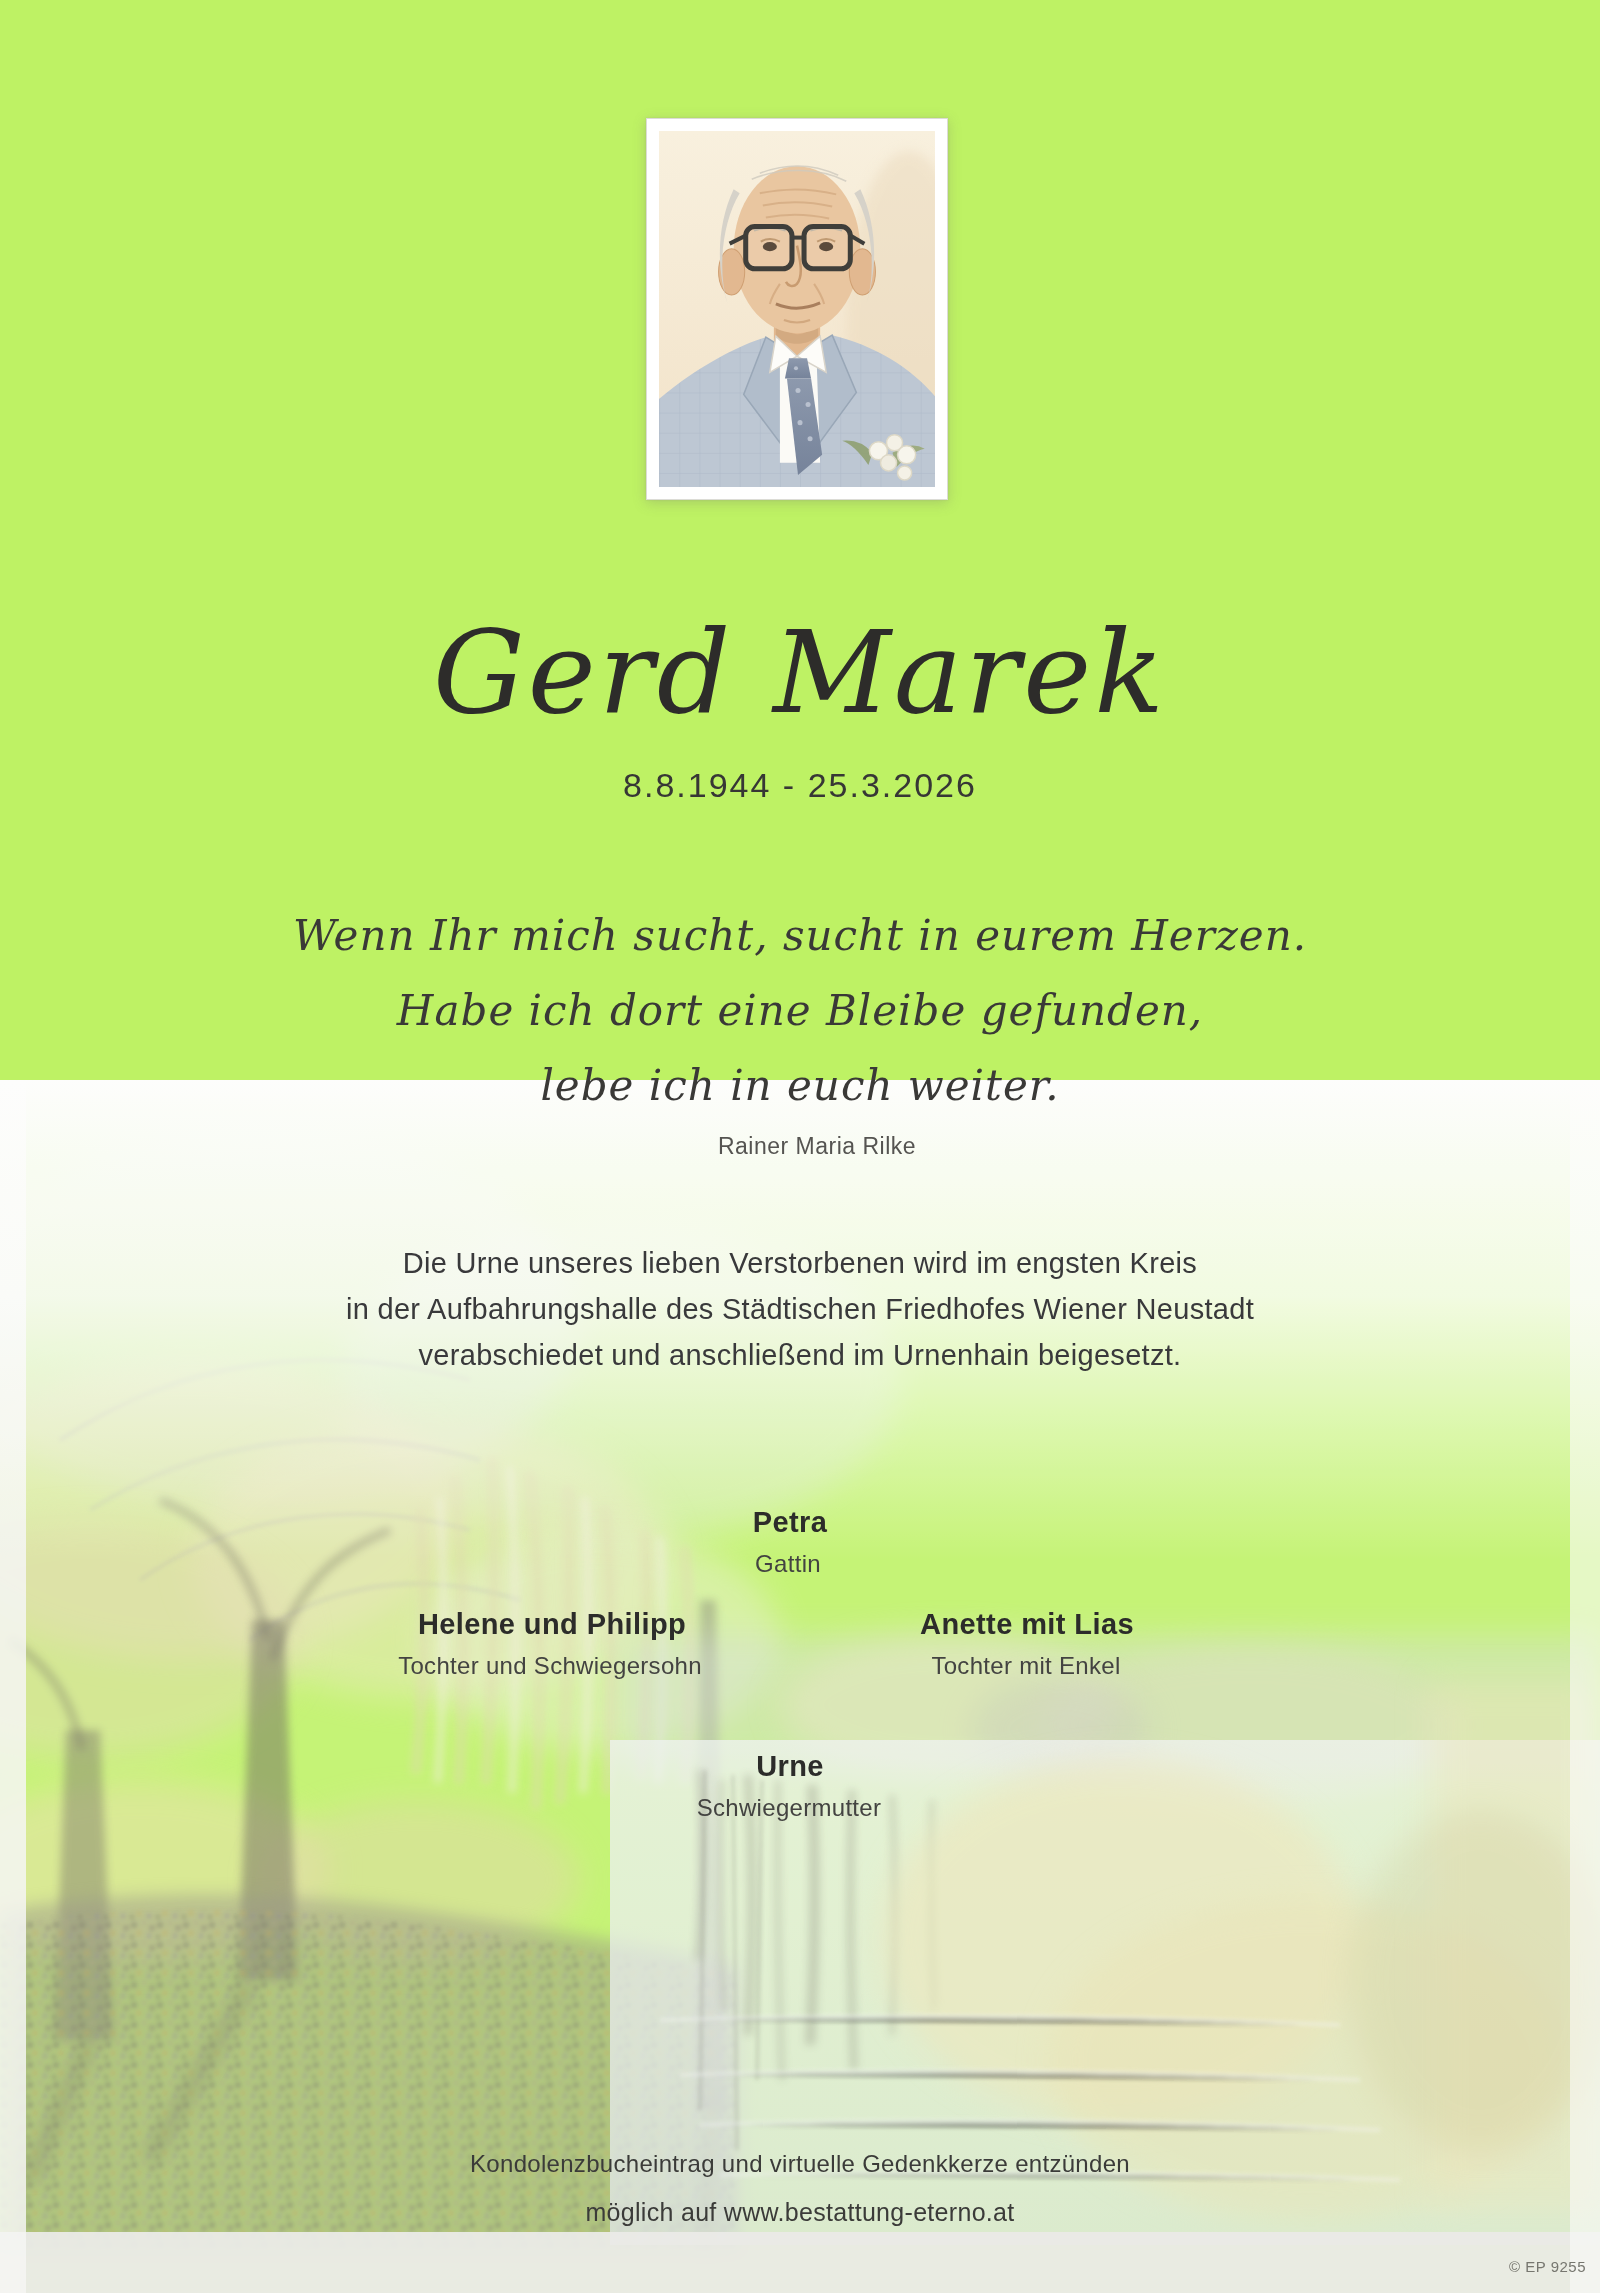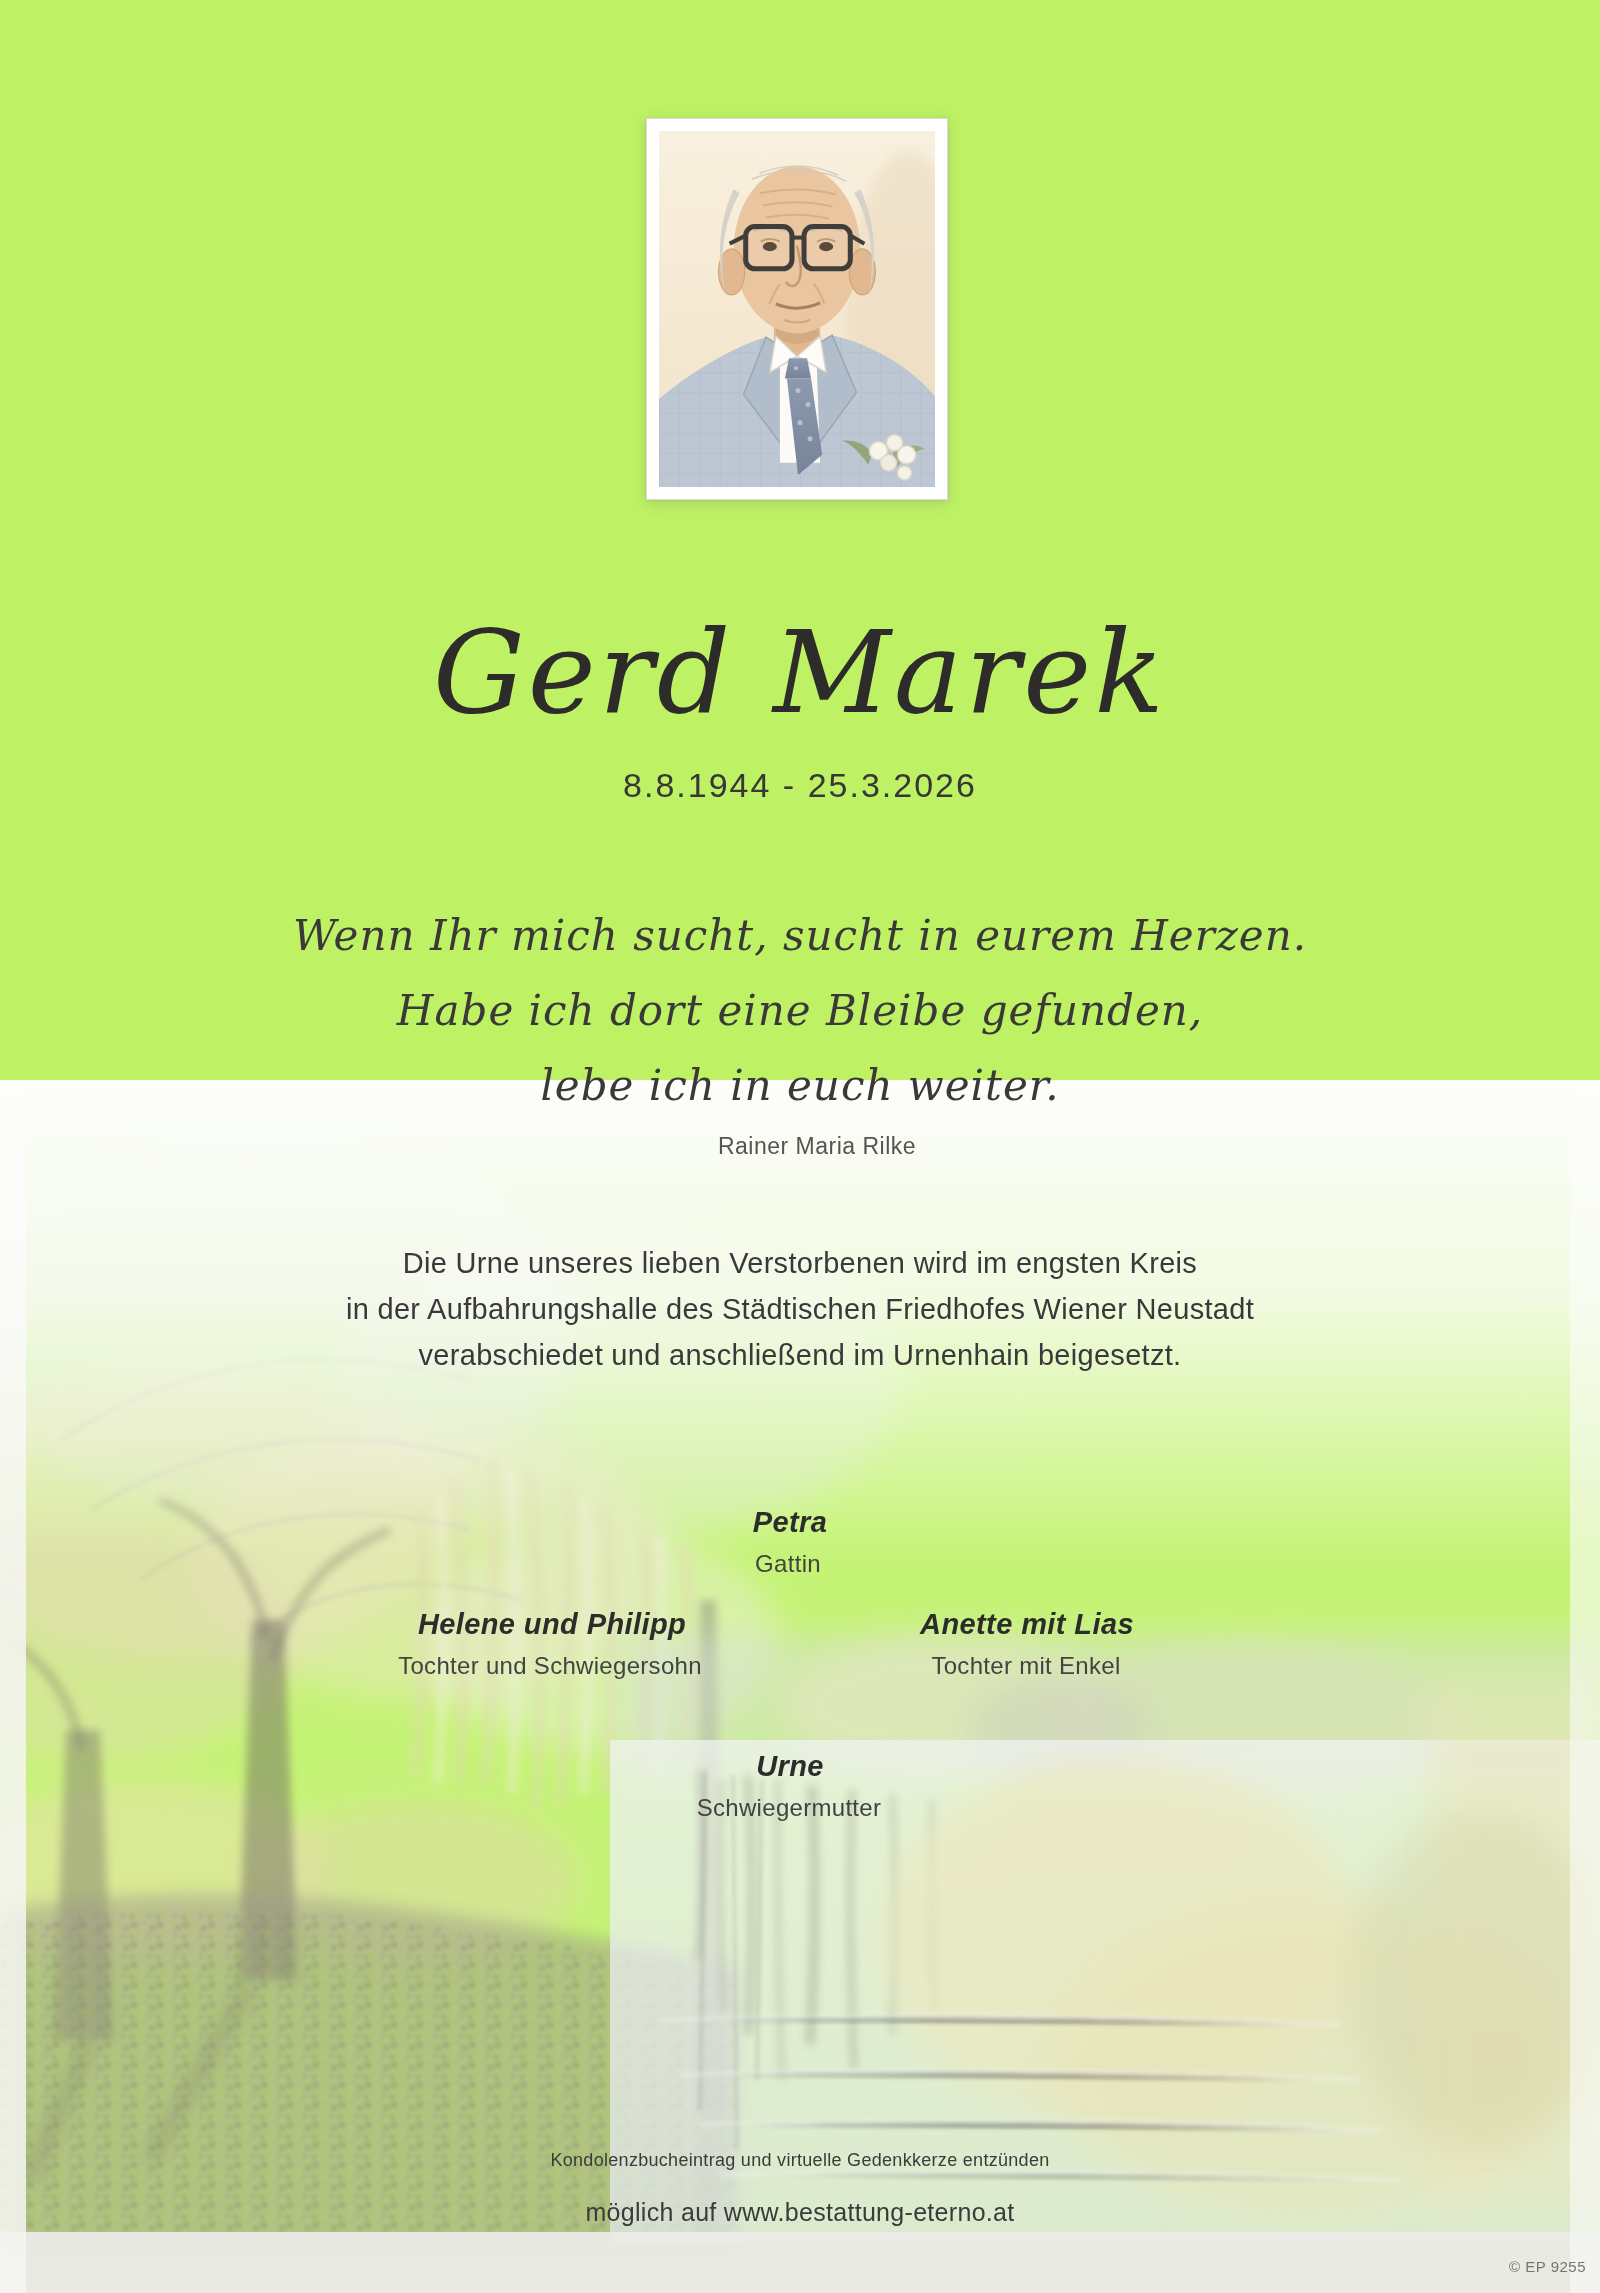--- a/index.html
+++ b/index.html
@@ -25,28 +25,28 @@
   .dates{top:766px; font-size:34px; letter-spacing:2px; color:#373735;}
   .poem{top:898px;}
   .poem-line{
     font-family:"DejaVu Serif", serif; font-style:italic; font-size:42px;
     line-height:75px; color:#3a3937; letter-spacing:1px;
   }
   .poem-author{margin-top:10px; font-family:"Liberation Sans", sans-serif; font-size:23px; color:#555451; letter-spacing:.5px;margin-left:34px;}
   .announce{top:1240px;}
   .announce-line{font-size:29px; line-height:46px; color:#39393b; letter-spacing:.3px;}
   .mourner{position:absolute; z-index:3; transform:translateX(-50%); text-align:center; white-space:nowrap;}
-  .m-name{font-size:29px; font-style:italic; font-weight:bold; color:#2c2c2a; letter-spacing:.4px;}
+  .m-name{font-size:29px; font-weight:bold; color:#2c2c2a; letter-spacing:.4px;}
   .m-rel{position:absolute; z-index:3; transform:translateX(-50%); text-align:center; white-space:nowrap;
          font-size:24px; color:#434341; letter-spacing:.3px;}
   .mourner-petra{left:790px; top:1506px;}   .rel-petra{left:788px; top:1550px;}
   .mourner-helene{left:552px; top:1608px;}  .rel-helene{left:550px; top:1652px;}
   .mourner-anette{left:1027px; top:1608px;} .rel-anette{left:1026px; top:1652px;}
   .mourner-jutta{left:790px; top:1750px;}   .rel-jutta{left:789px; top:1794px;}
-  .footer-line1{top:2150px; font-size:18px; color:#3b3b39; letter-spacing:.3px;}
+  .footer-line1{top:2150px; font-size:24px; color:#3b3b39; letter-spacing:.3px;}
   .footer-line2{top:2198px; font-size:25px; color:#3b3b39; letter-spacing:.3px;}
   .imprint{position:absolute; z-index:3; right:14px; top:2258px; font-size:15px; color:#76766f; letter-spacing:.5px;}
 </style>
 </head>
 <body>
 
 <div class="page">
 
   <div class="bg-landscape">
     <svg width="1600" height="1213" viewBox="0 0 1600 1213" xmlns="http://www.w3.org/2000/svg">

